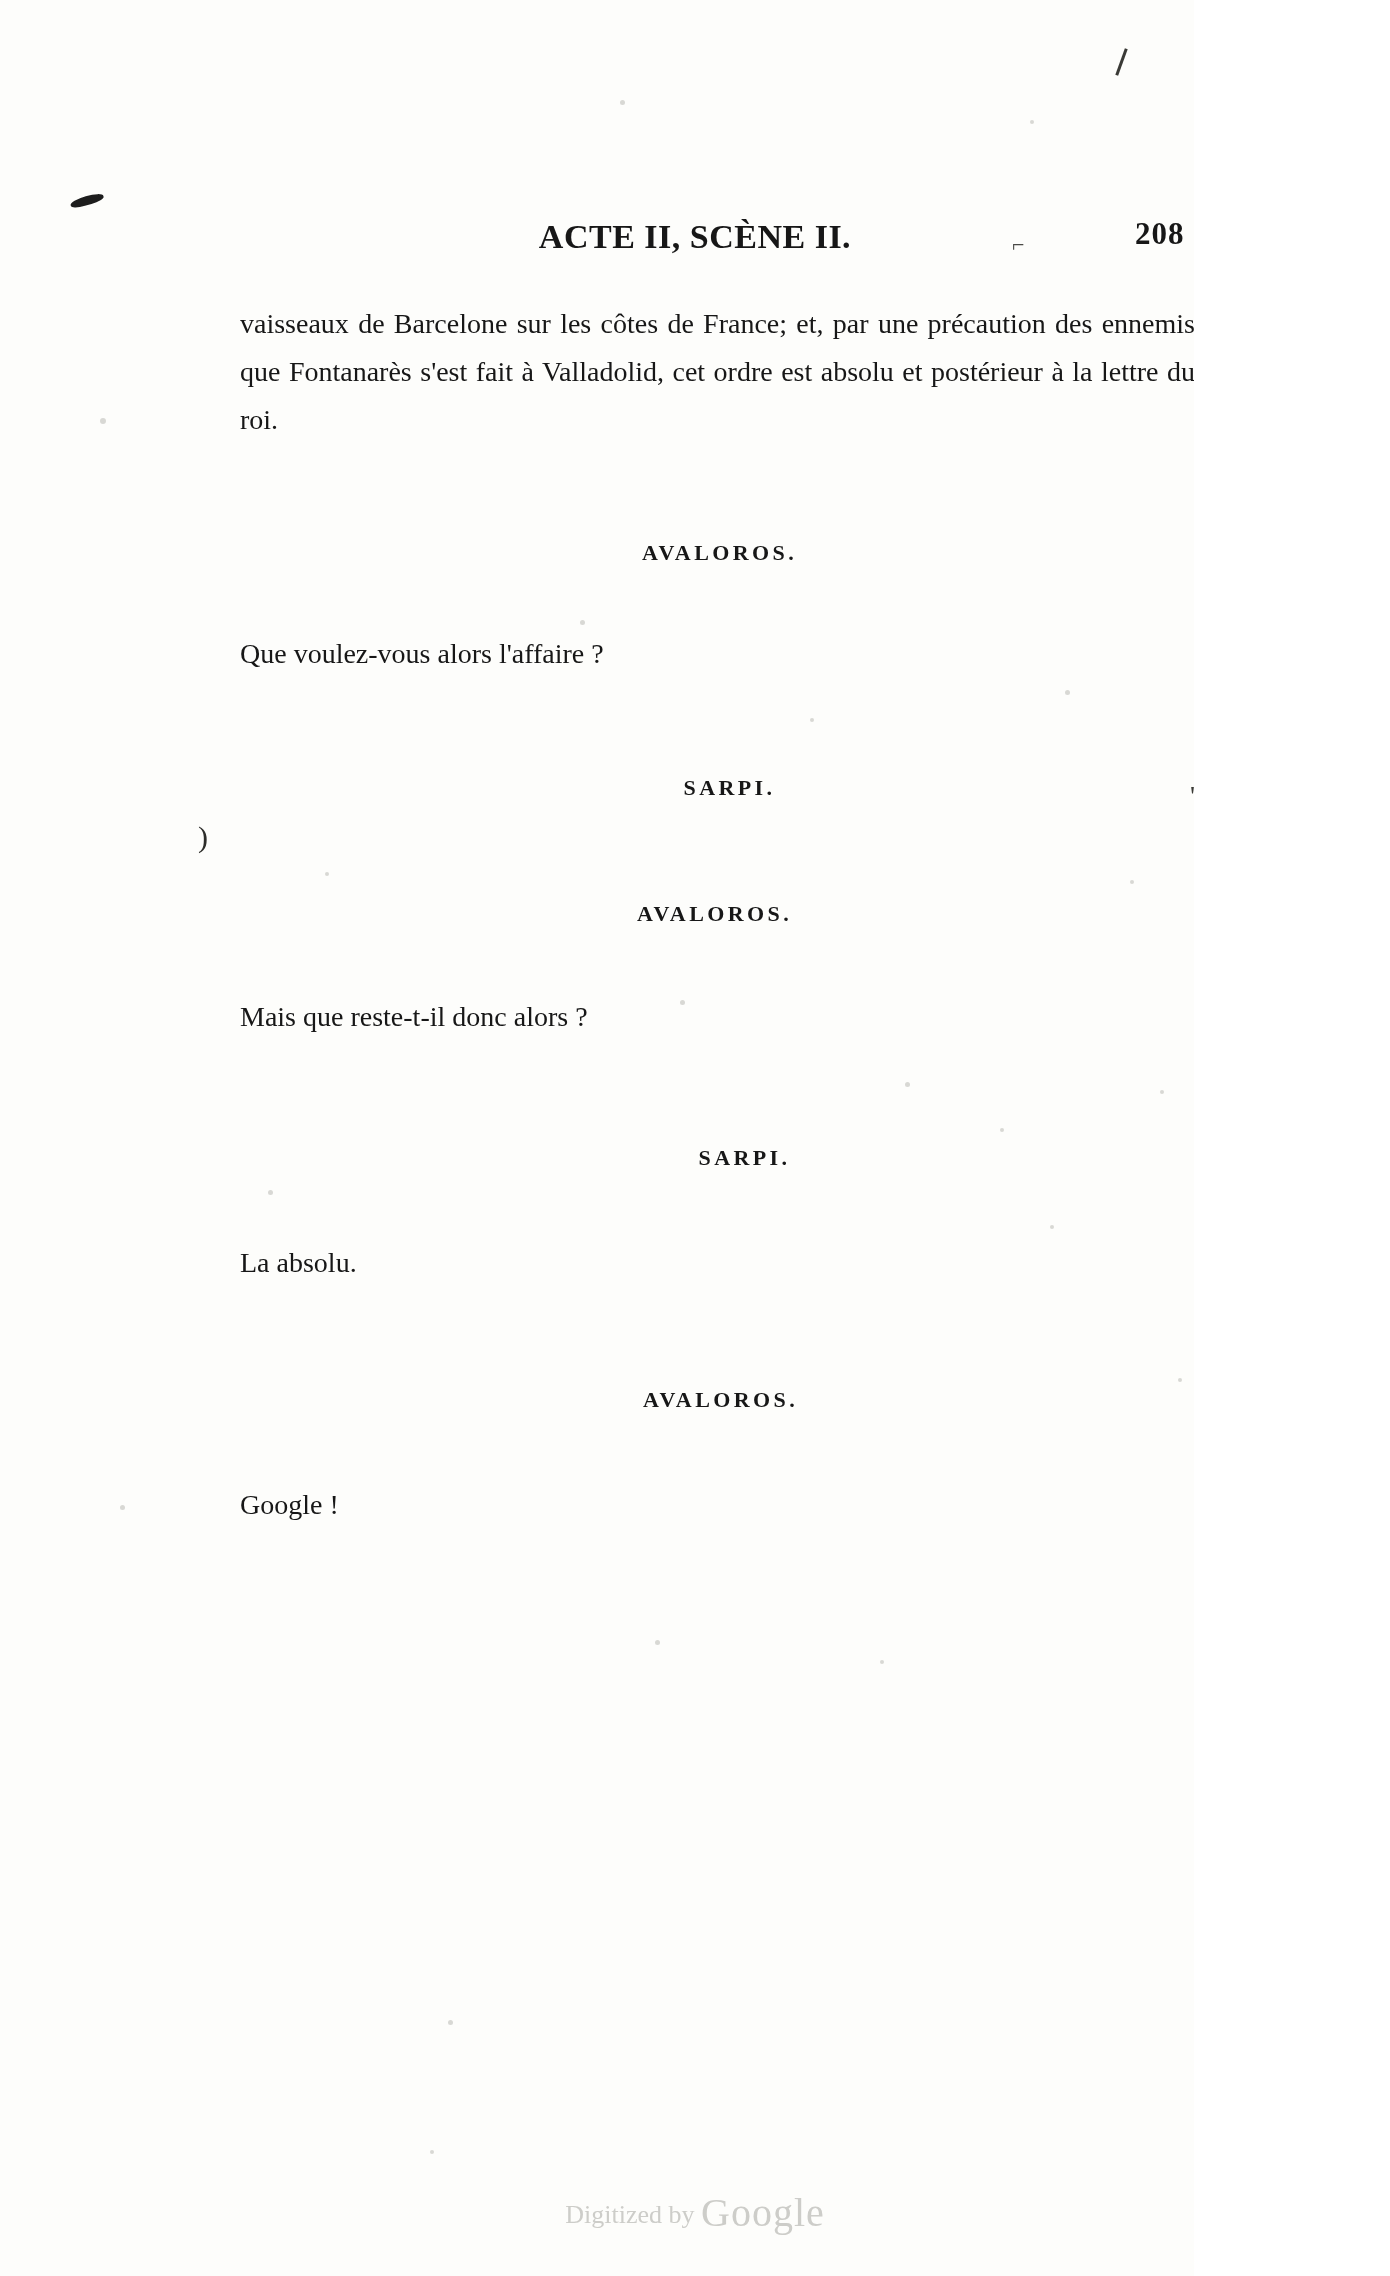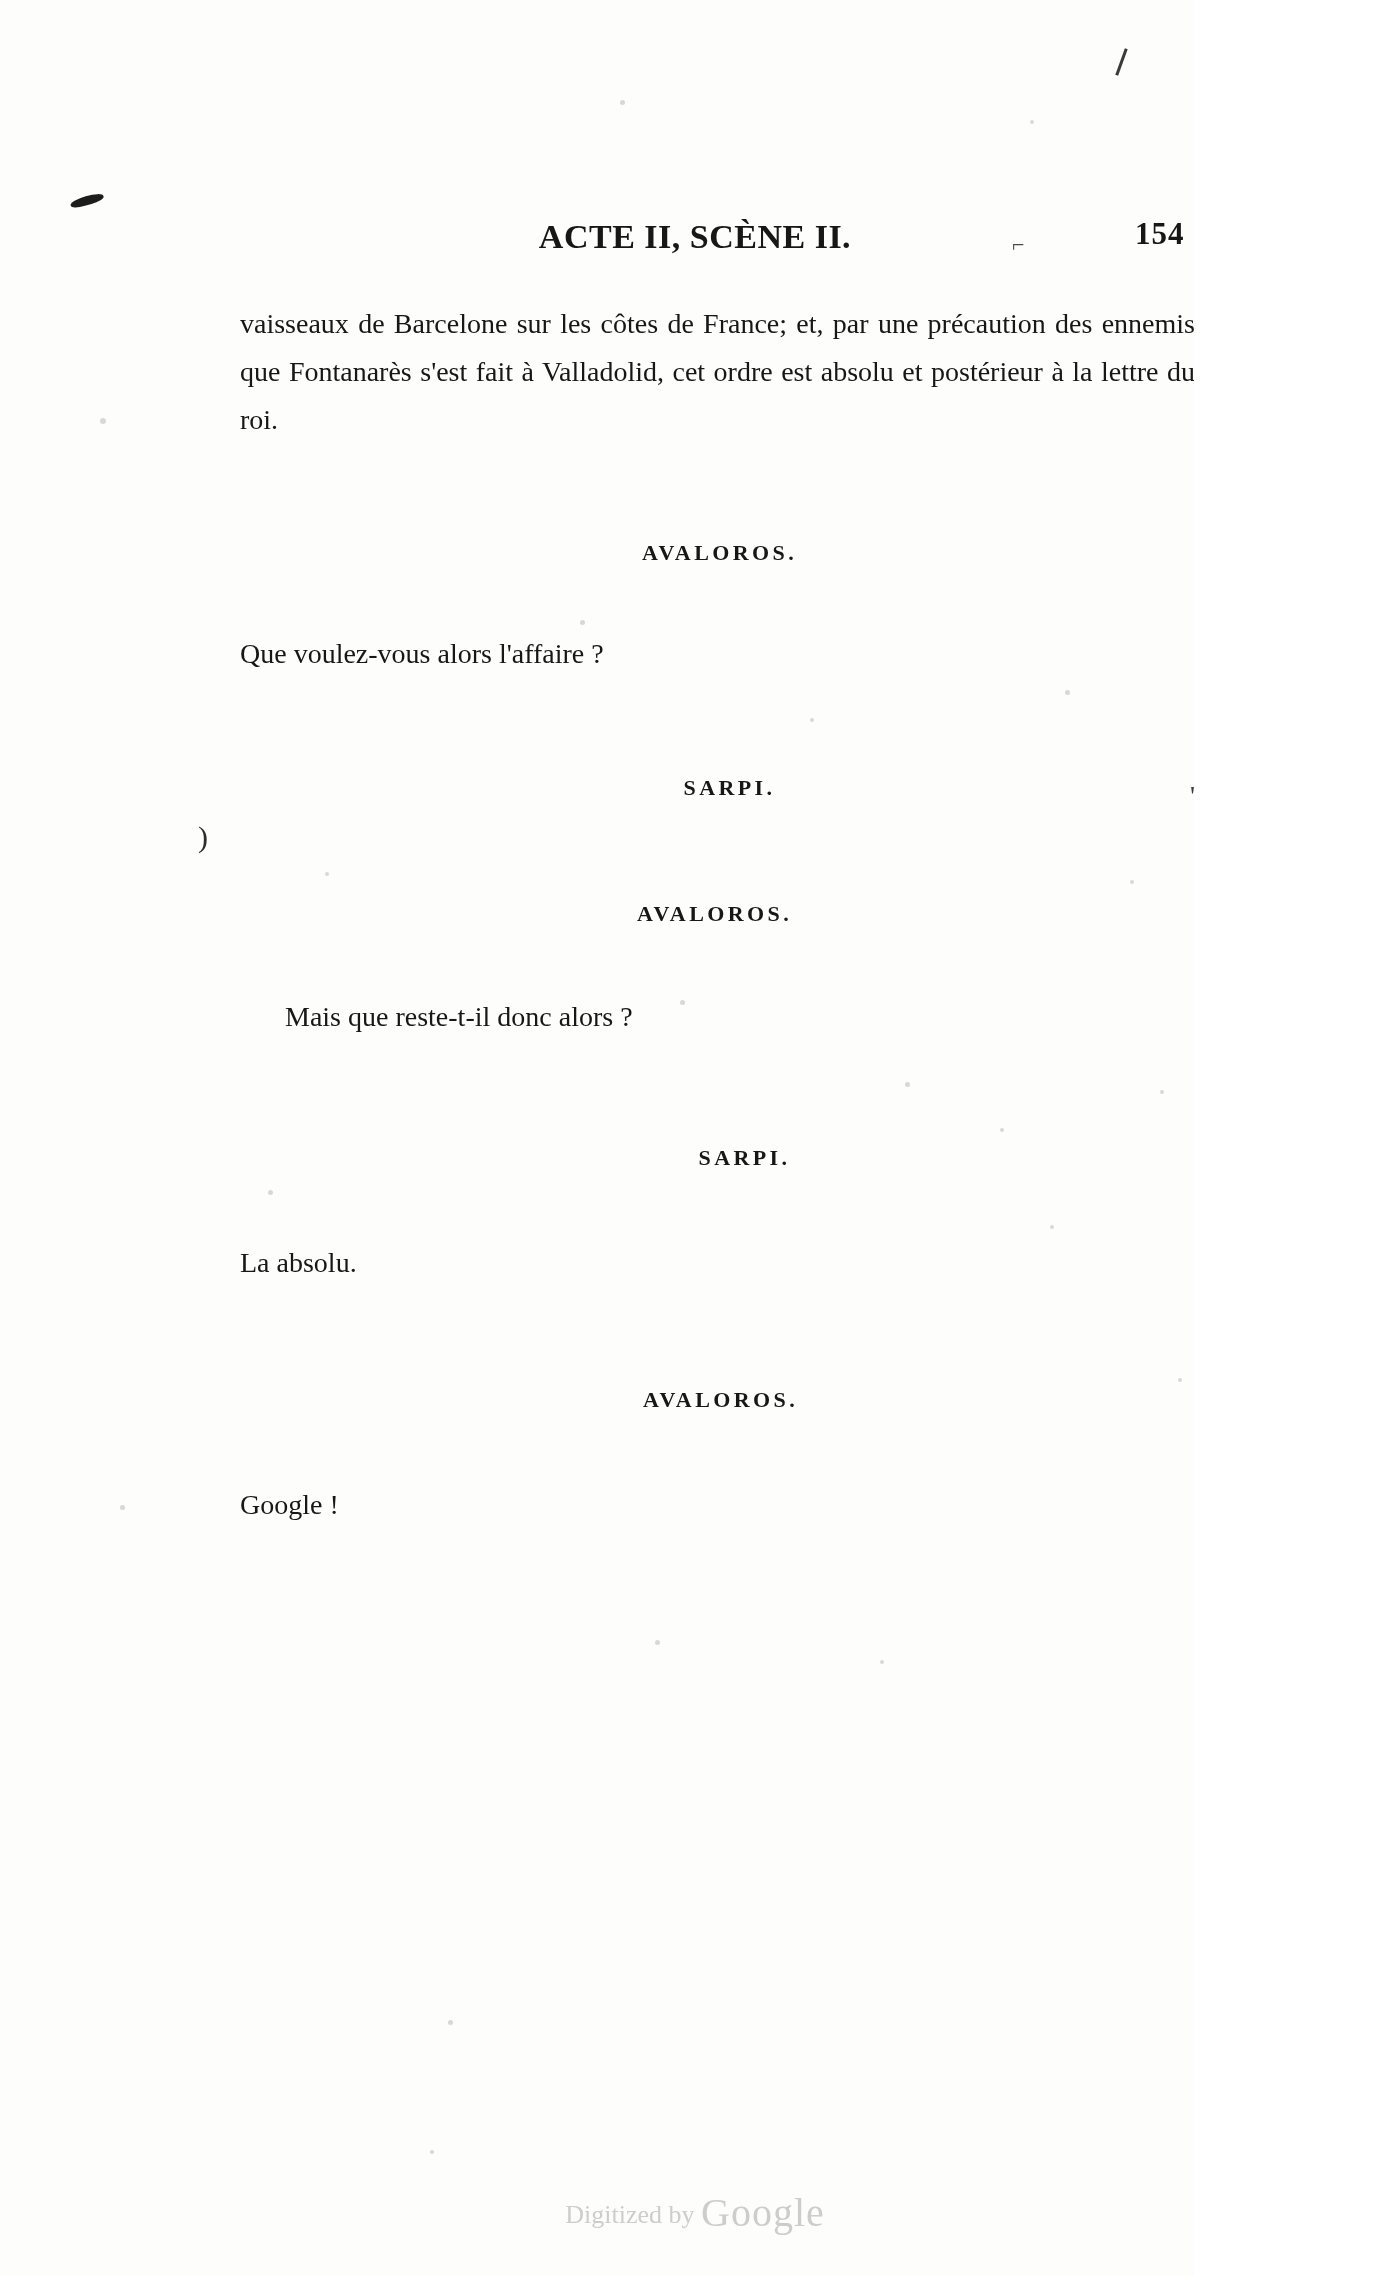--- a/index.html
+++ b/index.html
@@ -76,21 +76,21 @@
     text-align: center;
     margin: 16px;
   }
   .sp-1 { margin-top: 96px; margin-left: 20px; }
   .sp-2 { margin-top: 96px; margin-left: 40px; }
   .sp-3 { margin-top: 100px; margin-left: 10px; }
   .sp-4 { margin-top: 104px; margin-left: 70px; }
   .sp-5 { margin-top: 100px; margin-left: 22px; }
   .line-1 { margin-top: 64px; }
   .line-2 { margin-top: 66px; }
-  .line-3 { margin-top: 66px; margin-left: 45px; }
+  .line-3 { margin-top: 66px; }
   .line-4 { margin-top: 68px; }
   .footer {
     position: absolute;
     bottom: 40px;
     left: 0;
     width: 1390px;
     text-align: center;
     color: #cdcdc9;
     font-size: 26px;
     font-family: "Liberation Serif", serif;
@@ -164,21 +164,21 @@
   <div class="speck" style="top:1660px;left:880px;width:4px;height:4px;"></div>
   <div class="speck" style="top:1928px;left:1245px;width:5px;height:5px;"></div>
   <div class="speck" style="top:2020px;left:448px;width:5px;height:5px;"></div>
   <div class="speck" style="top:2150px;left:430px;width:4px;height:4px;"></div>
   <div class="speck" style="top:2090px;left:1290px;width:4px;height:4px;"></div>
 
   <div class="header">
     <span class="header-title">ACTE II, SCÈNE II.</span>
   </div>
   <span class="header-tick">⌐</span>
-  <span class="page-number">154</span>
+  <span class="page-number">208</span>
 
   <div class="body">
 
     <p class="para">vaisseaux de Barcelone sur les côtes de France; et, par une précaution des ennemis que Fontanarès s'est fait à Valladolid, cet ordre est absolu et postérieur à la lettre du roi.</p>
 
     <p class="speaker sp-1">AVALOROS.</p>
     <p class="para line-1">Que voulez-vous alors l'affaire ?</p>
 
     <p class="speaker sp-2">SARPI.</p>
 

